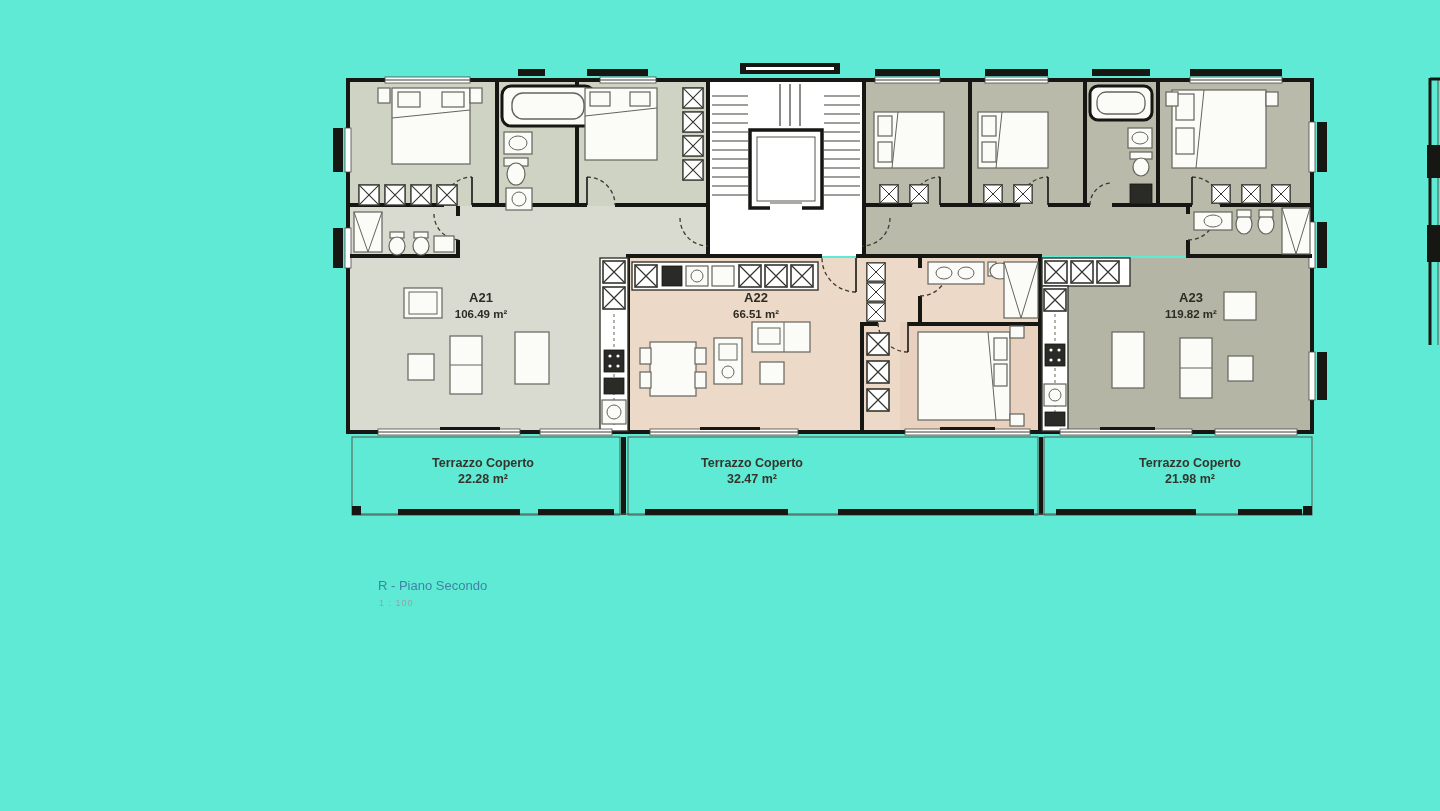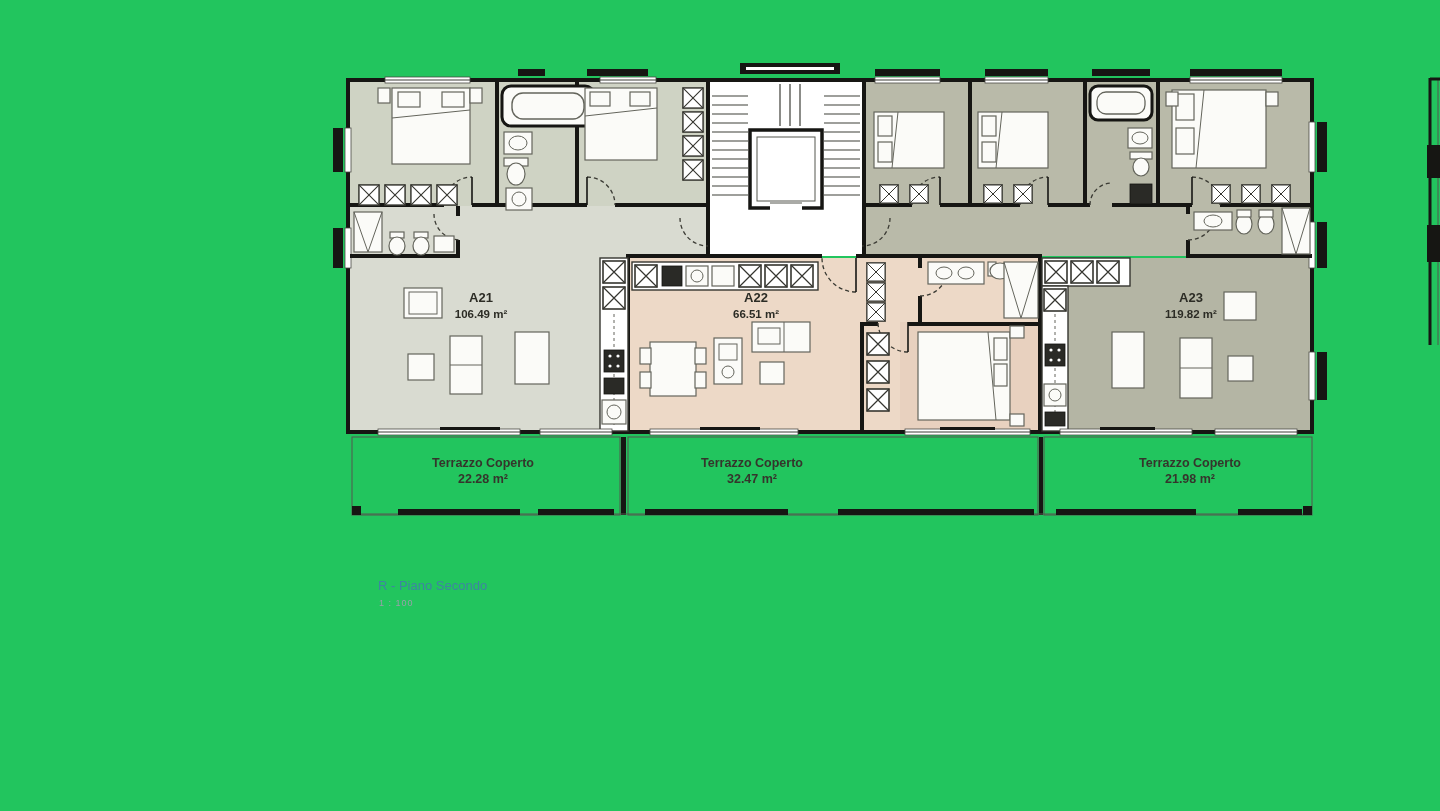--- a/index.html
+++ b/index.html
@@ -1,16 +1,16 @@
 <!DOCTYPE html>
 <html><head>
 <meta charset="utf-8">
 <style>
   html,body{margin:0;padding:0;background:#ffffff;}
-  .stage{position:relative;width:1440px;height:811px;background:#22c55e;overflow:hidden;
+  .stage{position:relative;width:1440px;height:811px;background:#5eead4;overflow:hidden;
          font-family:"Liberation Sans", sans-serif;}
   svg{position:absolute;left:0;top:0;}
 
   
   .wall{fill:#161613;}
   .wline{stroke:#161613;stroke-width:3;fill:none;}
   .thinline{stroke:#55564e;stroke-width:1;fill:none;}
   .winline{stroke:#3c3c36;stroke-width:1;fill:none;}
   .wingap{fill:#ffffff;stroke:#4a4a44;stroke-width:0.8;}
 

